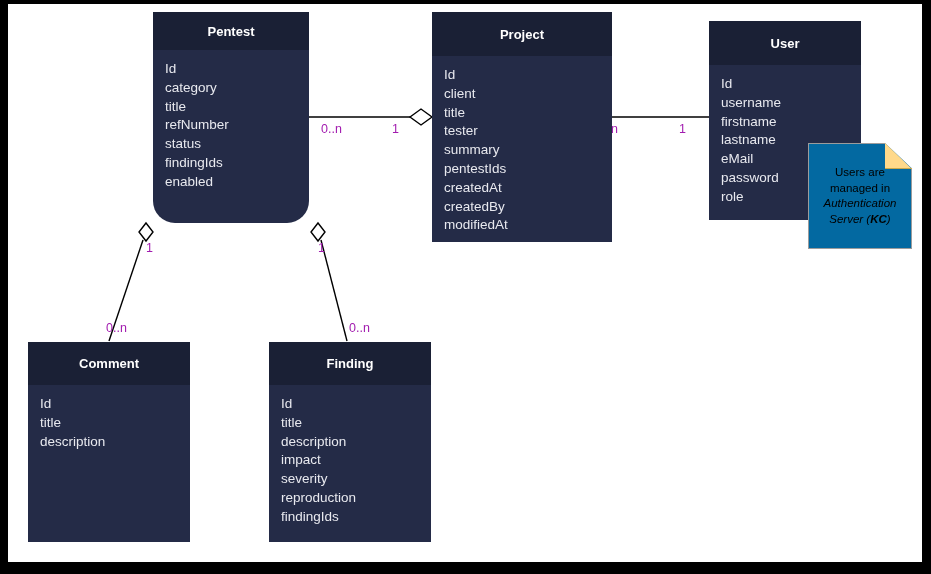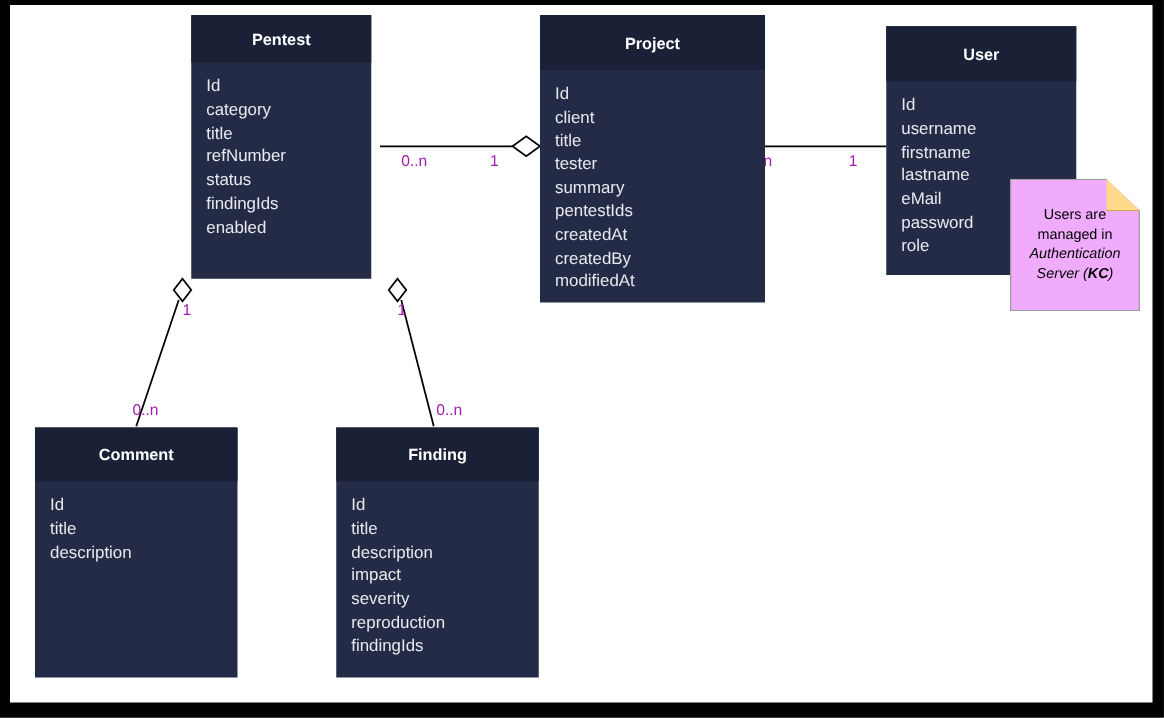--- a/index.html
+++ b/index.html
@@ -75,21 +75,21 @@
     color: #a21caf;
     white-space: nowrap;
   }
   
   #sticky-note {
     position: absolute;
     left: 800px;
     top: 139px;
     width: 104px;
     height: 106px;
-    background: #f0abfc;
+    background: #0369a1;
     border: 1px solid #9c9c9c;
     box-sizing: border-box;
     color: #000000;
     font-size: 11.5px;
     line-height: 15.5px;
     text-align: center;
     display: flex;
     align-items: center;
     justify-content: center;
     clip-path: polygon(0 0, 74% 0, 100% 24%, 100% 100%, 0 100%);
@@ -134,21 +134,21 @@
 
   <div class="mult-label" style="left:589px; top:118px;">0..n</div>
   <div class="mult-label" style="left:671px; top:118px;">1</div>
 
   <div class="mult-label" style="left:138px; top:237px;">1</div>
   <div class="mult-label" style="left:98px; top:317px;">0..n</div>
 
   <div class="mult-label" style="left:310px; top:237px;">1</div>
   <div class="mult-label" style="left:341px; top:317px;">0..n</div>
 
-  <div class="uml-class" style="left:145px; top:8px; width:144px; height:211px;">
+  <div class="uml-class" style="left:145px; top:8px; width:156px; height:211px;border-radius:22px;">
     <div class="uml-header" style="height:38px;">Pentest</div>
     <div class="uml-attrs" style="height:173px;">
       <div class="uml-attr">Id</div>
       <div class="uml-attr">category</div>
       <div class="uml-attr">title</div>
       <div class="uml-attr">refNumber</div>
       <div class="uml-attr">status</div>
       <div class="uml-attr">findingIds</div>
       <div class="uml-attr">enabled</div>
     </div>

